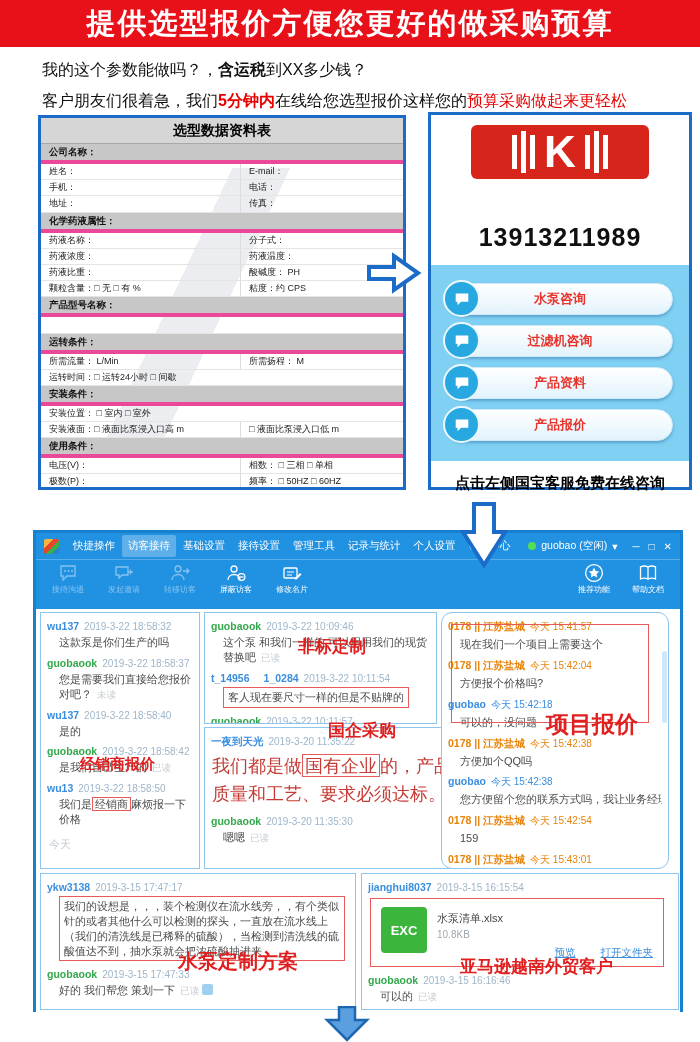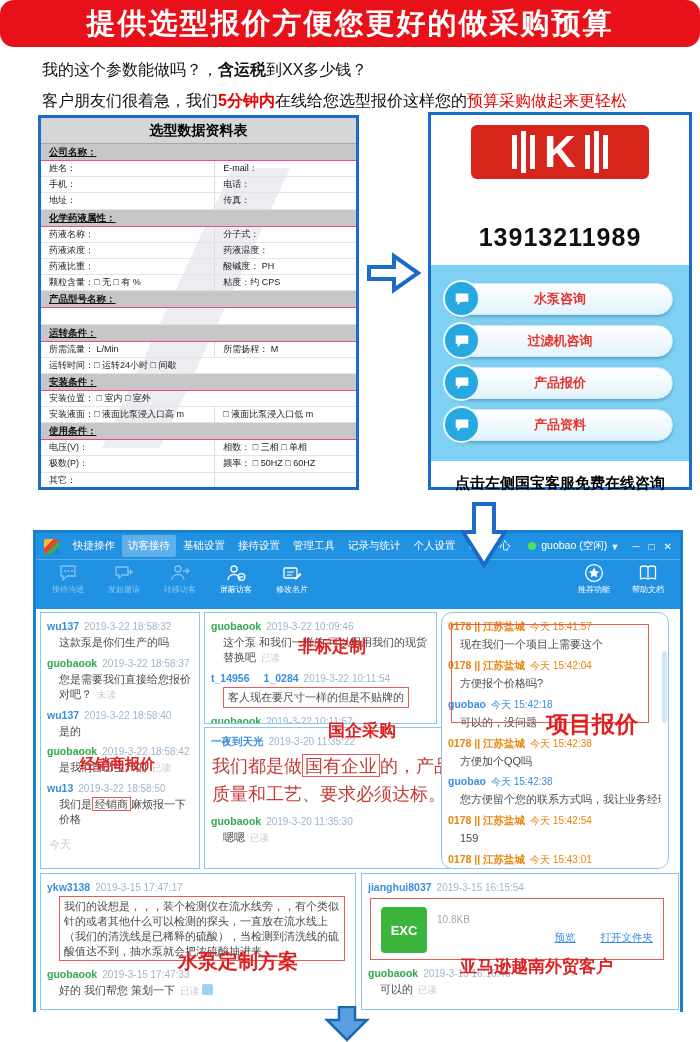--- a/index.html
+++ b/index.html
@@ -1,34 +1,34 @@
 <!DOCTYPE html>
 <html><head>
 <meta charset="utf-8">
 <style>
   html,body{margin:0;padding:0;}
   body{width:700px;height:1042px;position:relative;background:#fff;
        font-family:"Liberation Sans",sans-serif;overflow:hidden;}
   
   .banner{position:absolute;left:0;top:0;width:700px;height:47px;background:#e8111a;
           color:#fff;display:flex;align-items:center;justify-content:center;
-          font-size:29px;font-weight:bold;letter-spacing:2px;border-radius:14px;}
+          font-size:29px;font-weight:bold;letter-spacing:2px;}
   
   .intro{position:absolute;left:42px;top:54px;font-size:16px;color:#111;line-height:1.95;}
   .intro b{font-weight:bold;}
   .red{color:#e60000;}
   
-  .form-box{position:absolute;left:38px;top:115px;width:321px;height:375px;
+  .form-box{position:absolute;left:38px;top:115px;width:368px;height:375px;
             border:3px solid #1a6cc8;background:#fff;box-sizing:border-box;overflow:hidden;}
   .wm{position:absolute;left:40px;top:50px;width:230px;height:280px;pointer-events:none;
       background:linear-gradient(115deg,transparent 42%,rgba(190,196,208,.30) 42%,rgba(190,196,208,.30) 58%,transparent 58%);}
   .form-title{height:25px;background:#d6d6d6;border-bottom:1px solid #a8a8a8;text-align:center;
               font-weight:bold;font-size:14px;line-height:25px;color:#000;position:relative;}
   .f-section{height:16px;line-height:16px;background:#c7c7c7;font-weight:bold;font-size:9.5px;
-             padding-left:8px;border-bottom:1px solid #ec4899;color:#111;position:relative;text-decoration:underline;}
+             padding-left:8px;border-bottom:4px solid #ec4899;color:#111;position:relative;}
   .f-row{display:flex;height:15.2px;line-height:15.2px;font-size:9px;color:#222;
          border-bottom:1px solid #e4e4e4;position:relative;}
   .f-cell{padding-left:8px;box-sizing:border-box;overflow:hidden;white-space:nowrap;}
   .f-cell.l{width:55%;}
   .f-cell.r{width:45%;border-left:1px solid #dcdcdc;}
   .f-cell.full{width:100%;}
   
   .arrow{position:absolute;z-index:4;}
   
   .widget{position:absolute;left:428px;top:112px;width:264px;height:378px;
@@ -226,29 +226,29 @@
           </svg>
         </span>
       <span>过滤机咨询</span>
     </div>
     <div class="w-btn">
       <span class="cicon">
           <svg width="18" height="18" viewBox="0 0 20 20">
             <path d="M3 4h14v9h-8l-4 4v-4H3z" fill="#fff"></path>
           </svg>
         </span>
-      <span>产品报价</span>
+      <span>产品资料</span>
     </div>
     <div class="w-btn">
       <span class="cicon">
           <svg width="18" height="18" viewBox="0 0 20 20">
             <path d="M3 4h14v9h-8l-4 4v-4H3z" fill="#fff"></path>
           </svg>
         </span>
-      <span>产品资料</span>
+      <span>产品报价</span>
     </div>
   </div>
   <div class="w-caption">点击左侧国宝客服免费在线咨询</div>
 </div>
 
 <svg class="arrow" style="left:456px;top:502px;" width="56" height="68">
   <polygon points="18,2 38,2 38,30 49,30 28,63 7,30 18,30" fill="#ffffff" stroke="#1a6cc8" stroke-width="4"></polygon>
 </svg>
 
 <div class="chat">
@@ -415,20 +415,21 @@
           <div class="mb"><span>好的 我们帮您 策划一下</span><span class="read">已读</span><span class="emoji"></span></div>
         </div>
       </div>
     <div class="panel" id="p-botright">
         <div class="msg">
           <div class="mh"><span class="nm blue">jianghui8037</span><span class="tm ">2019-3-15 16:15:54</span></div>
           <div class="fwrap">
             <div class="fcard">
               <div class="fbadge">EXC</div>
               <div class="finfo">
+                <div>水泵清单.xlsx</div>
                 <div class="fsize">10.8KB</div>
                 <div class="flinks">
                   <span>预览</span>
                   <span>打开文件夹</span>
                 </div>
               </div>
             </div>
           </div>
         </div>
         <div class="msg">

